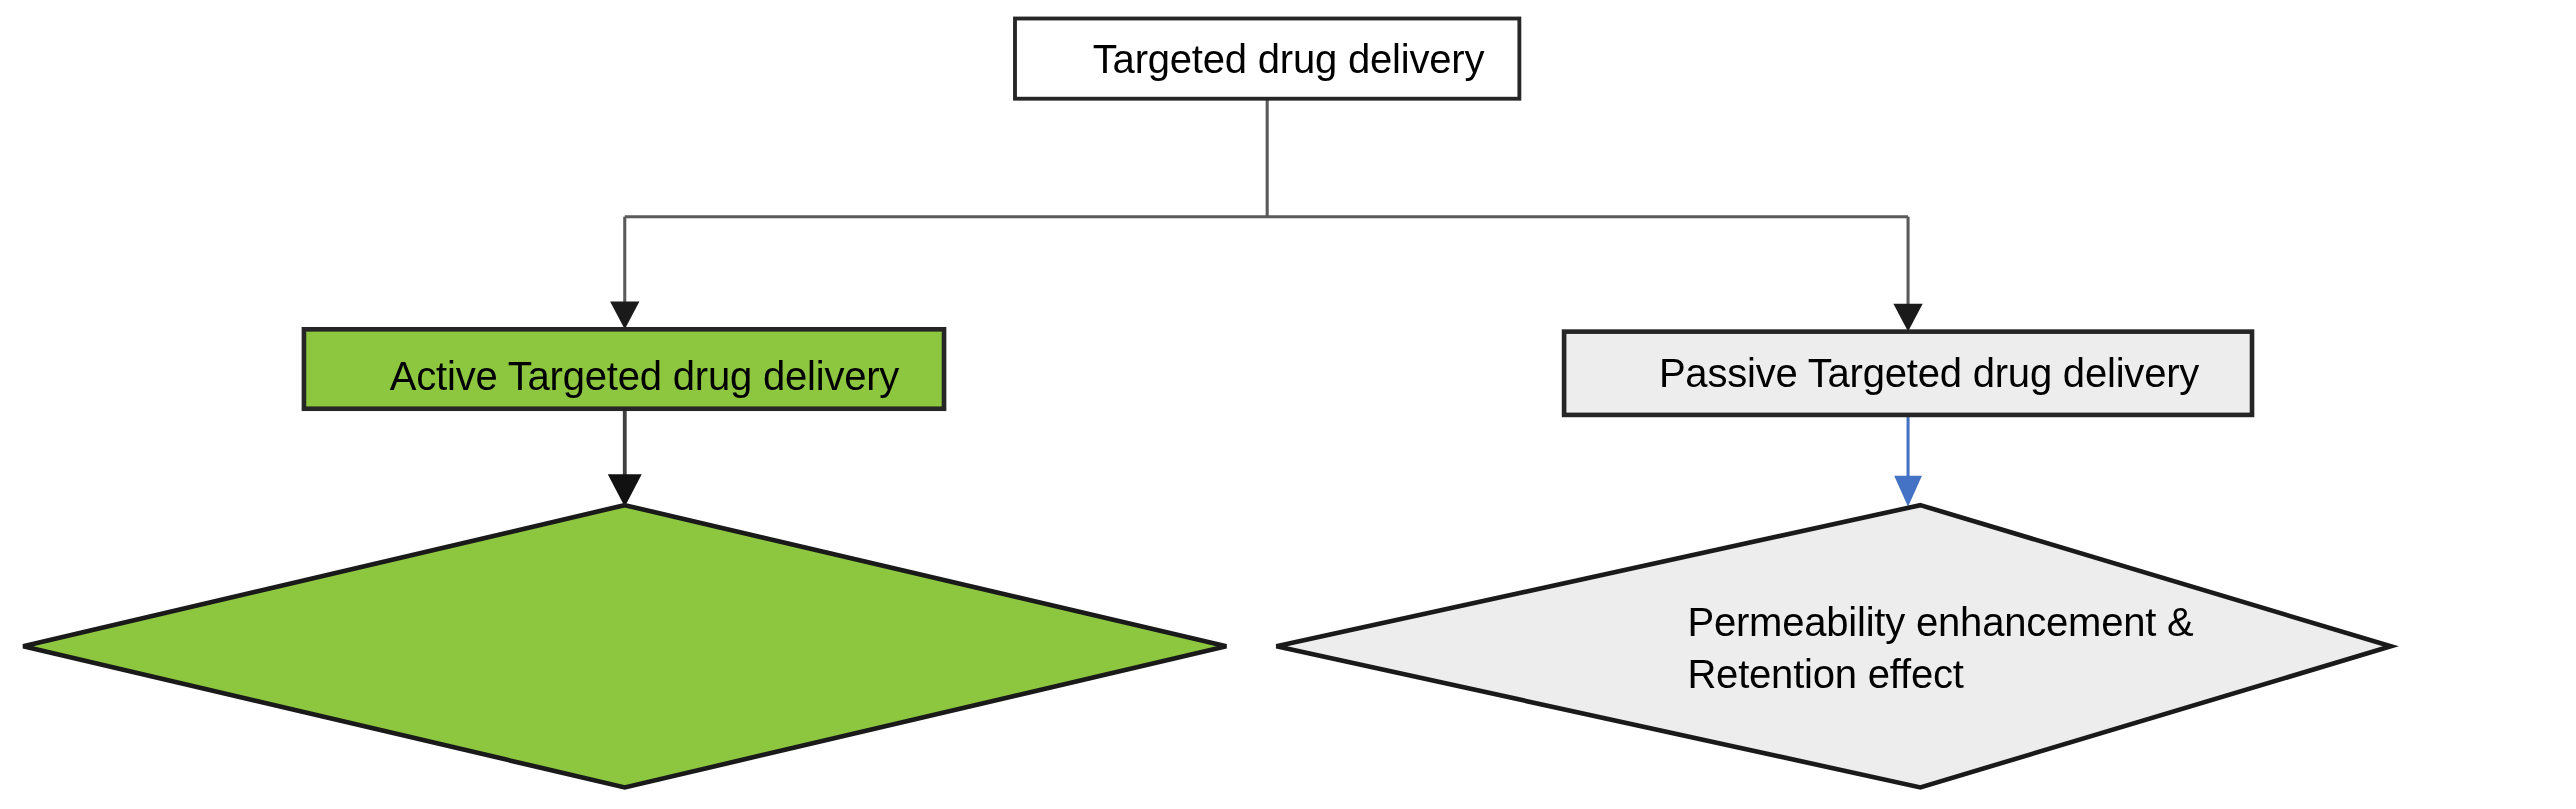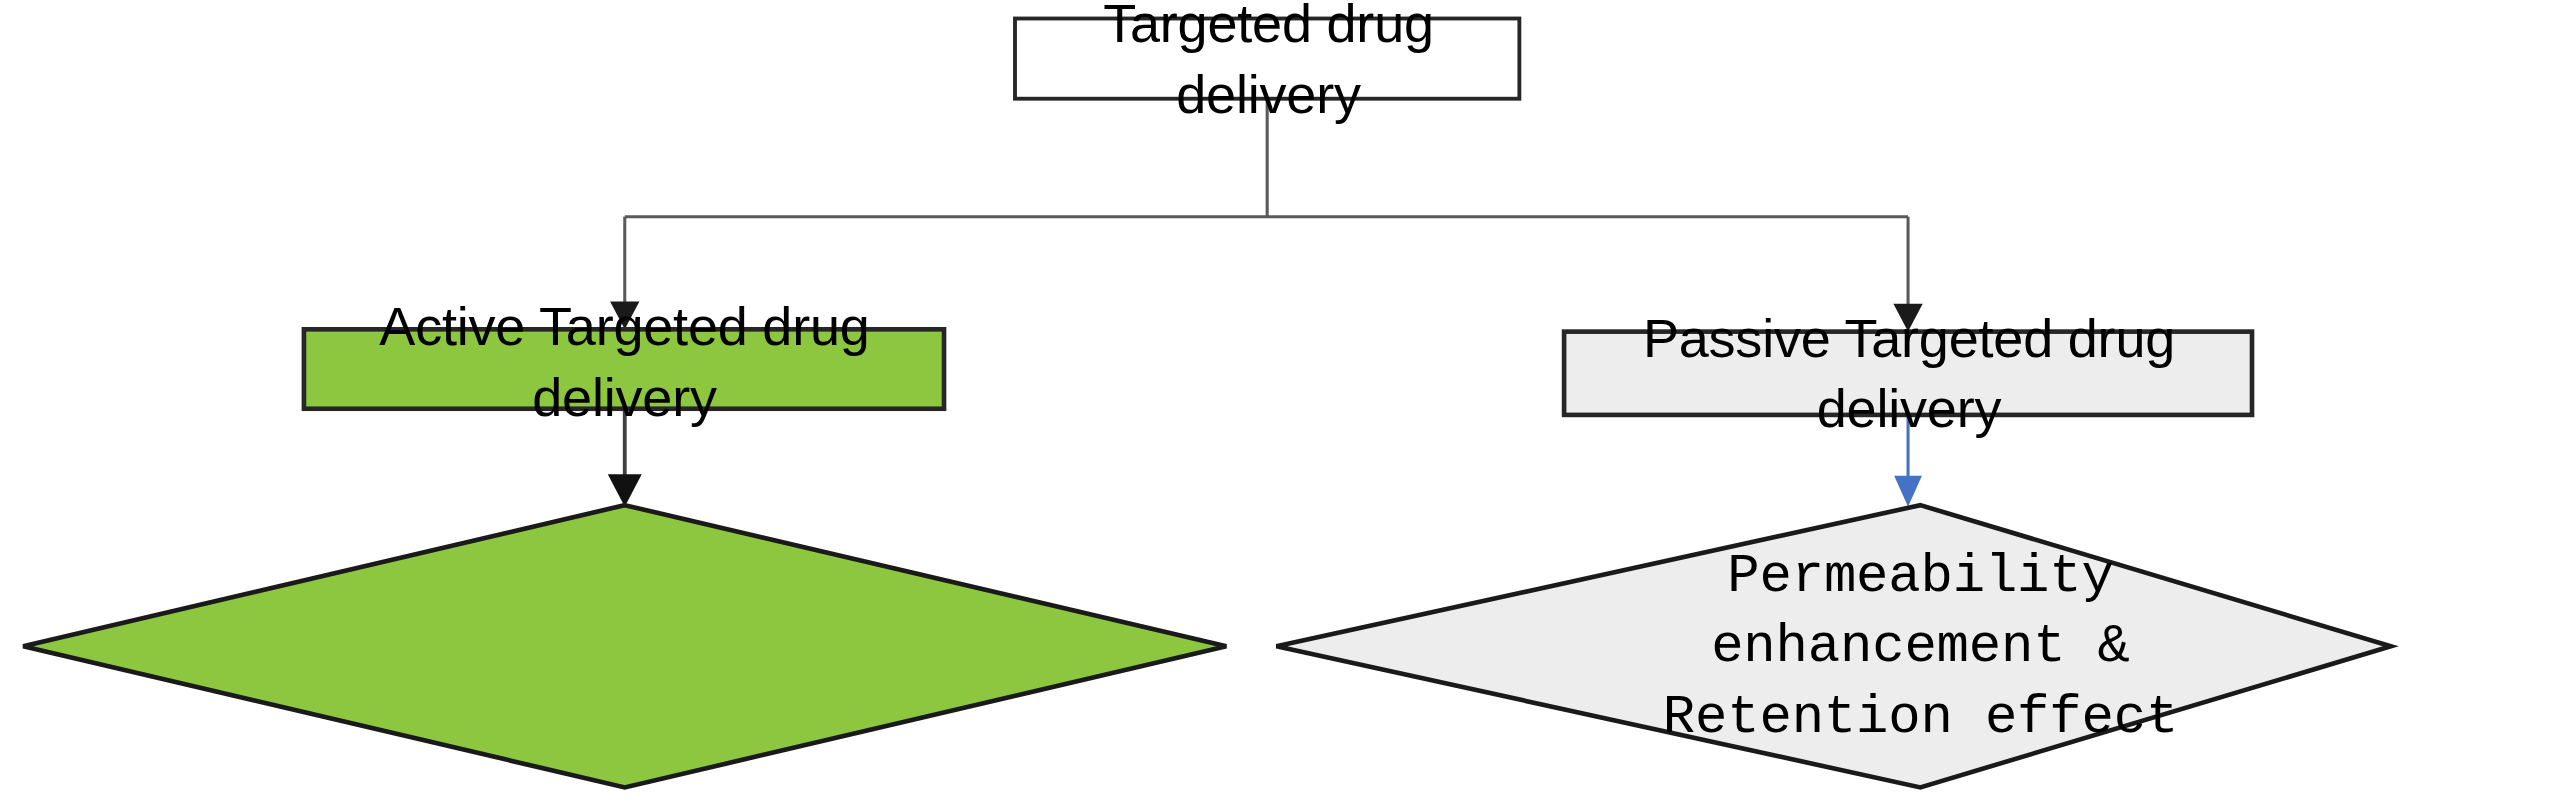--- a/index.html
+++ b/index.html
@@ -22,40 +22,41 @@
     left: 0;
     top: 0;
     width: 2576px;
     height: 809px;
   }
   .node-label {
     position: absolute;
     display: flex;
     align-items: center;
     justify-content: center;
-    text-align: center;
+    text-align: left;
     color: #000000;
     font-family: "Liberation Sans", sans-serif;
-    font-size: 54px;
+    font-size: 40px;
     line-height: 1.30;
     letter-spacing: -0.2px;
     white-space: pre-line;
     pointer-events: none;
+    margin-left: 20px;
   }
   
   #label-root {
     left: 1017px;
     top: 20px;
     width: 503px;
     height: 77px;
   }
   
   #label-active {
     left: 305px;
-    top: 317px;
+    top: 331px;
     width: 639px;
     height: 89px;
   }
   
   #label-passive {
     left: 1566px;
     top: 333px;
     width: 686px;
     height: 80px;
   }
@@ -65,21 +66,20 @@
     top: 586px;
     width: 710px;
     height: 123px;
   }
   
   #label-passive-outcome {
     left: 1535px;
     top: 586px;
     width: 771px;
     height: 123px;
-    font-family: Liberation Mono, monospace;
   }
 </style>
 </head>
 <body>
 
 <div id="canvas">
 
   <svg id="flow-svg" viewBox="0 0 3340 1049" xmlns="http://www.w3.org/2000/svg">
 
     <g>

